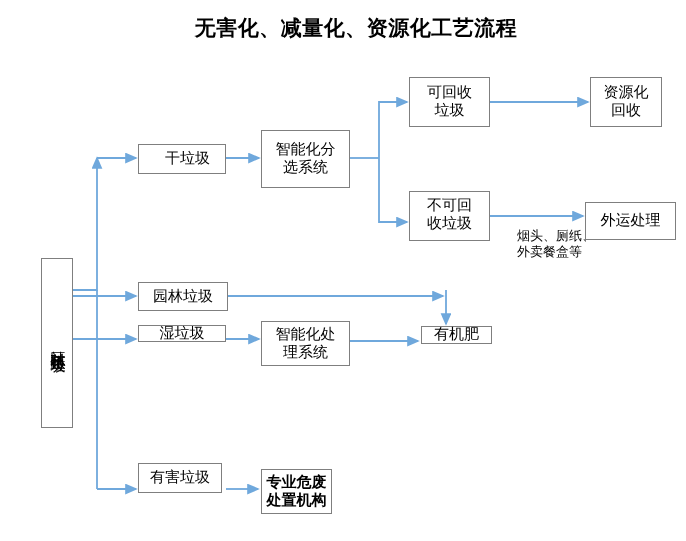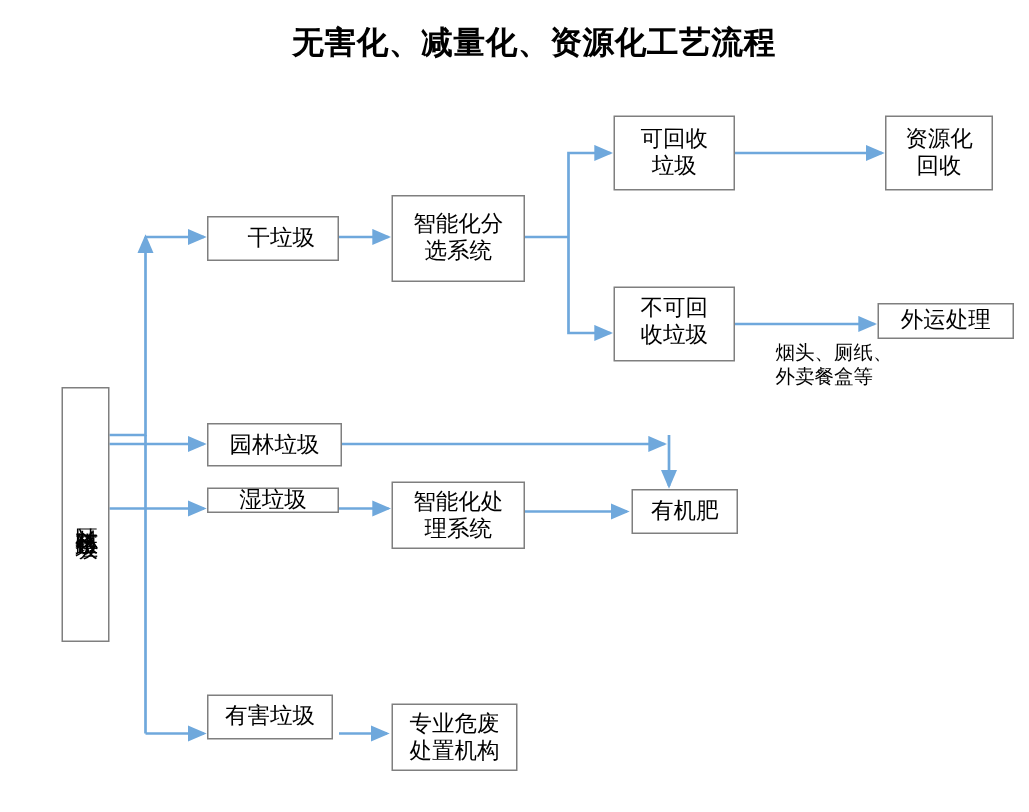--- a/index.html
+++ b/index.html
@@ -124,33 +124,33 @@
 
   <div class="node" style="left:396px; top:77px; width:81px; height:50px;">可回收
 垃圾</div>
 
   <div class="node" style="left:577px; top:77px; width:72px; height:50px;">资源化
 回收</div>
 
   <div class="node" style="left:396px; top:191px; width:81px; height:50px;font-family:Liberation Mono, monospace;">不可回
 收垃圾</div>
 
-  <div class="node" style="left:572px; top:202px; width:91px; height:24px;">外运处理</div>
+  <div class="node" style="left:572px; top:202px; width:91px; height:38px;">外运处理</div>
 
   <div class="node" style="left:125px; top:282px; width:90px; height:29px;">园林垃圾</div>
 
   <div class="node" style="left:125px; top:325px; width:88px; height:17px;">湿垃圾</div>
 
   <div class="node" style="left:248px; top:321px; width:89px; height:45px;">智能化处
 理系统</div>
 
-  <div class="node" style="left:408px; top:326px; width:71px; height:30px;">有机肥</div>
+  <div class="node" style="left:408px; top:326px; width:71px; height:18px;">有机肥</div>
 
   <div class="node" style="left:125px; top:463px; width:84px; height:30px;">有害垃圾</div>
 
-  <div class="node" style="left:248px; top:469px; width:84px; height:45px;">专业危废
+  <div class="node" style="left:248px; top:469px; width:71px; height:45px;font-weight:bold;">专业危废
 处置机构</div>
 
 
   <div class="edge-label" style="left:504px; top:228px;">烟头、厕纸、
 外卖餐盒等</div>
 
 </div>
 
 </body></html>

